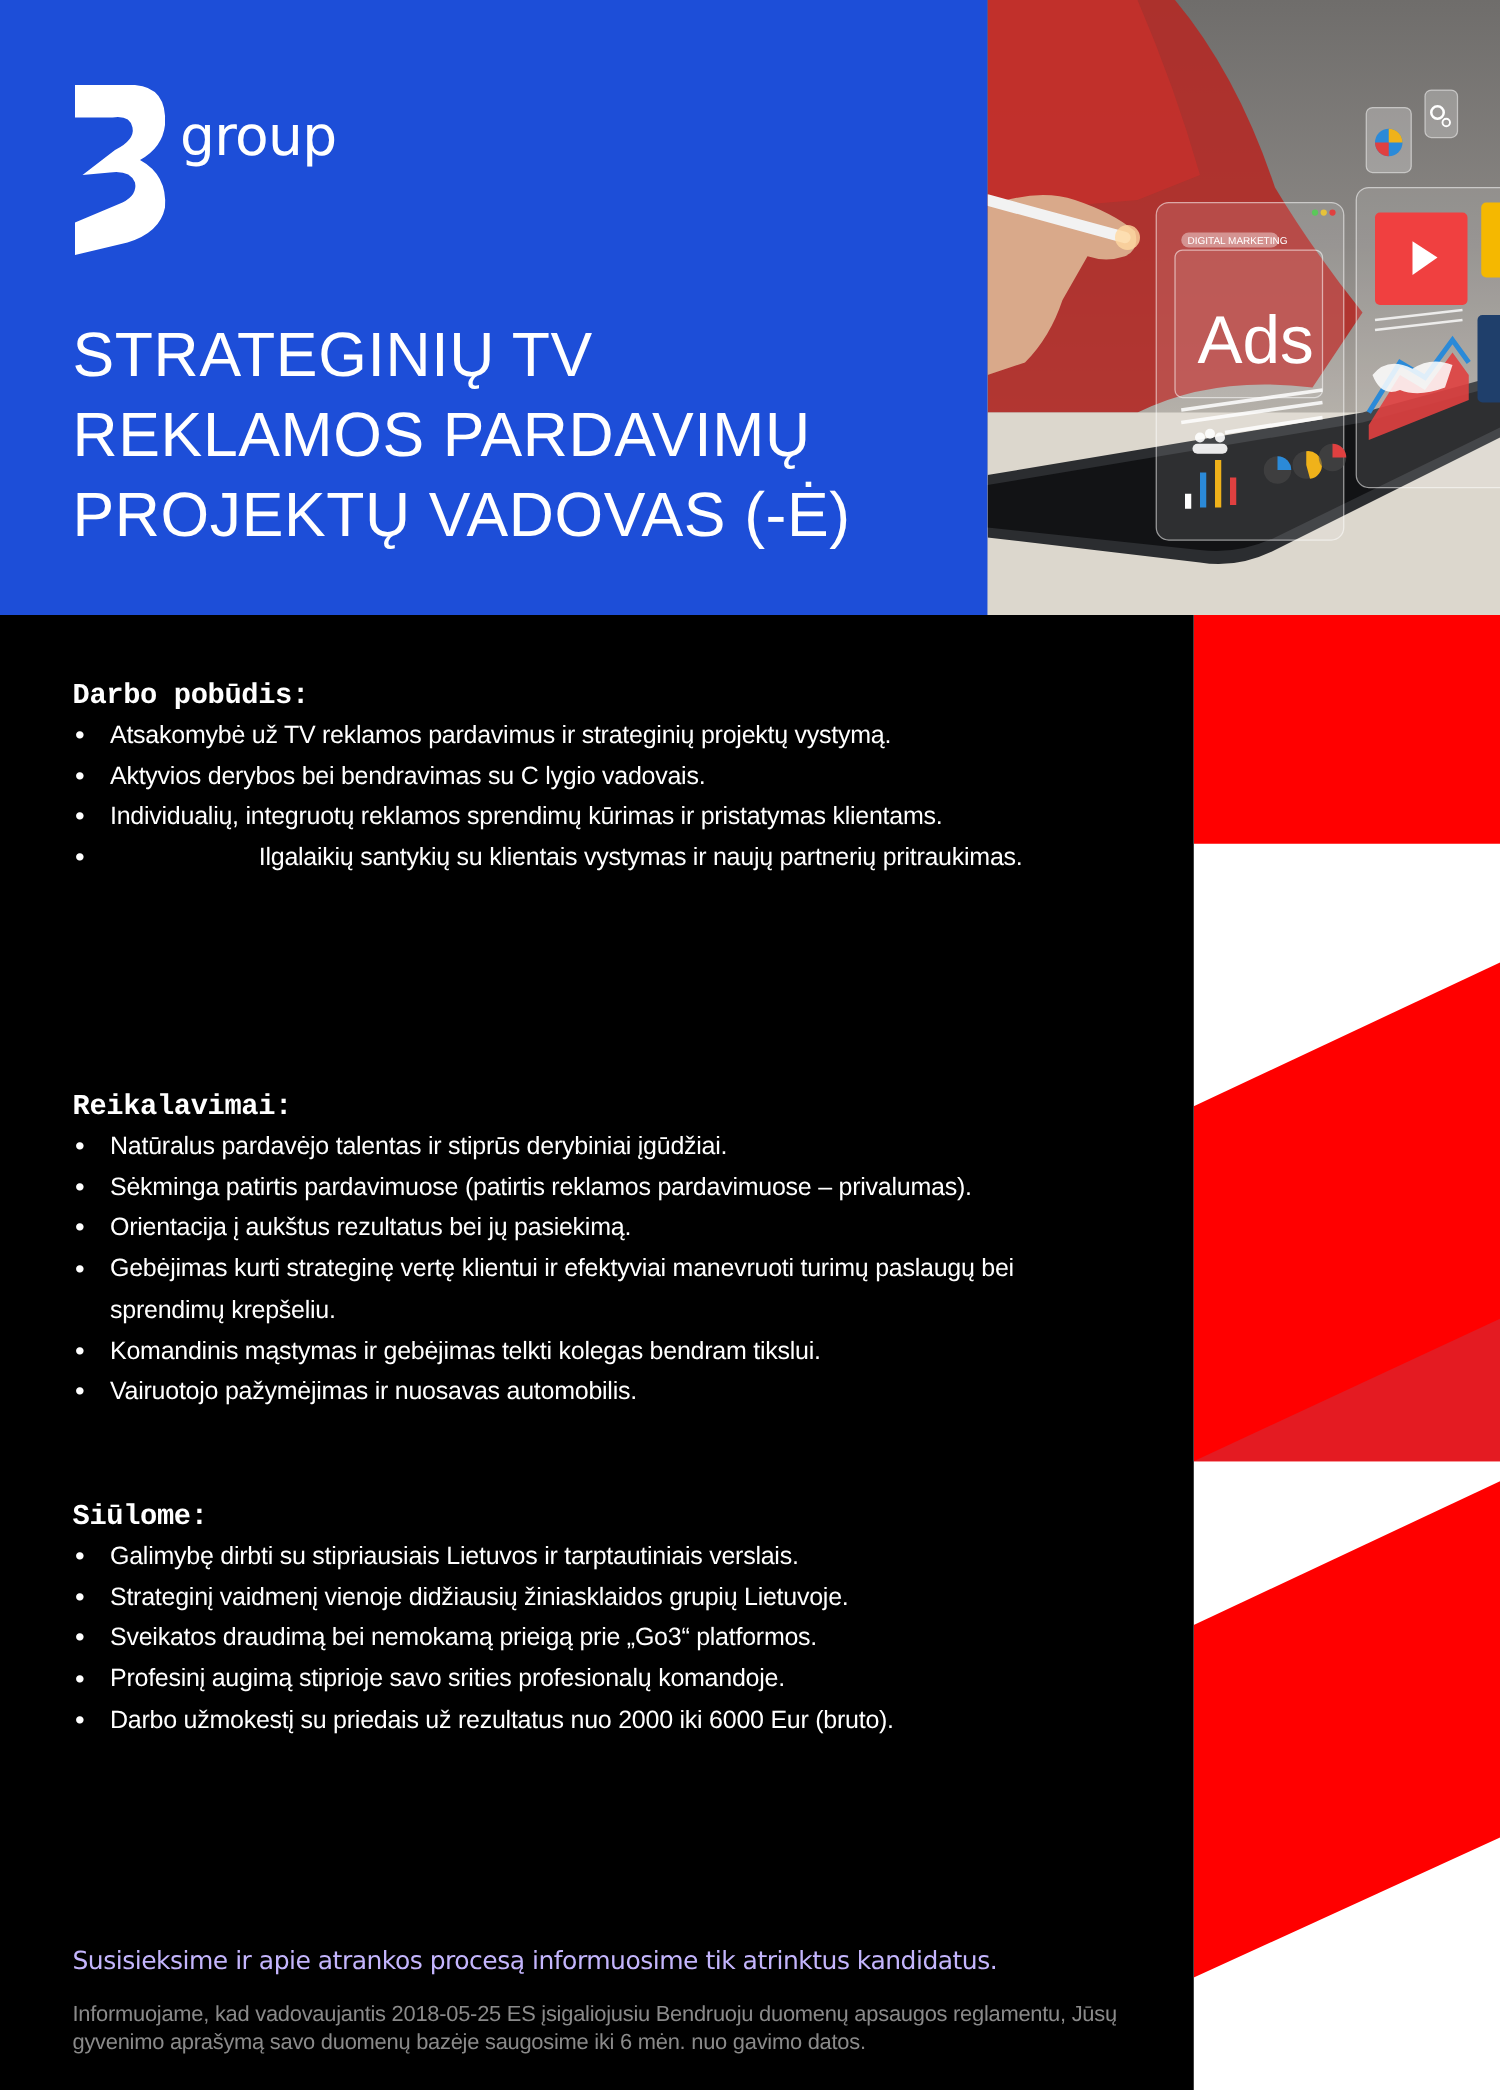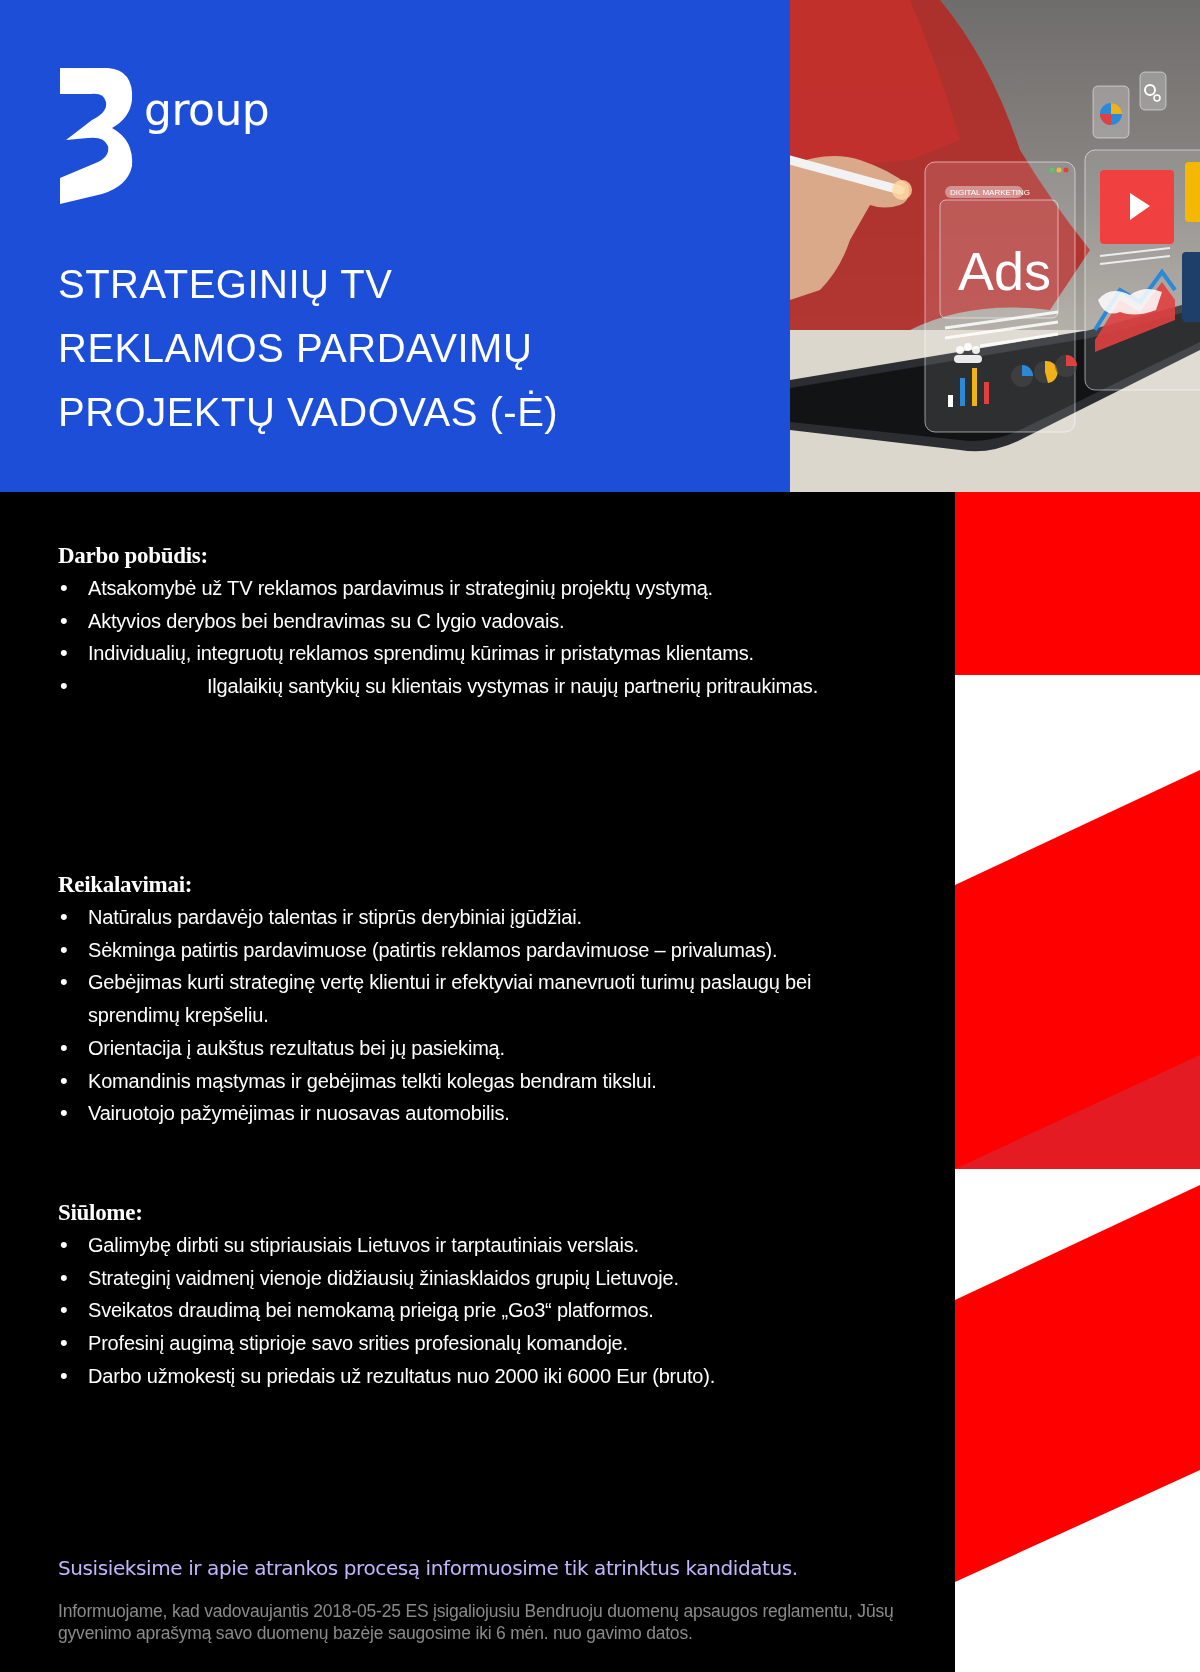--- a/index.html
+++ b/index.html
@@ -4,31 +4,31 @@
 <style>
   * { margin: 0; padding: 0; box-sizing: border-box; }
   html, body { width: 1200px; height: 1672px; overflow: hidden; background: #000; }
   body { position: relative; font-family: "Liberation Sans", sans-serif; }
 
   
   .header { position: absolute; left: 0; top: 0; width: 1200px; height: 492px; background: #1d4ed8; }
   .logo { position: absolute; left: 58px; top: 66px; width: 230px; height: 140px; }
   .logo-mark { position: absolute; left: 0; top: 0; width: 78px; height: 140px; }
   .logo-word { position: absolute; left: 86px; top: 18px; color: #fff; font-size: 44px; font-family: "DejaVu Sans", sans-serif; font-weight: normal; letter-spacing: -0.5px; }
-  .title { position: absolute; left: 58px; top: 252px; width: 730px; color: #fff; font-size: 40px; line-height: 64px; font-weight: normal; letter-spacing: 0.5px; }
+  .title { position: absolute; left: 58px; top: 252px; width: 730px; color: #fff; font-size: 50px; line-height: 64px; font-weight: normal; letter-spacing: 0.5px; }
   .title span { display: block; white-space: nowrap; }
 
   
   .photo { position: absolute; left: 790px; top: 0; width: 410px; height: 492px; overflow: hidden; background: linear-gradient(180deg, #6f6d6b 0%, #8a8784 40%, #b4aea6 75%, #d8d3c9 100%); }
   .photo svg { position: absolute; left: 0; top: 0; }
 
   
   .content { position: absolute; left: 0; top: 492px; width: 955px; height: 1180px; background: #000; }
   .section { position: absolute; left: 58px; width: 880px; color: #fff; }
-  .section-heading { font-size: 23px; font-weight: bold; line-height: 32px; font-family: Liberation Serif, serif; letter-spacing: -0.3px; }
+  .section-heading { font-size: 23px; font-weight: bold; line-height: 32px; font-family: Liberation Mono, monospace; letter-spacing: -0.3px; }
   .bullets { list-style: none; }
   .bullets li { position: relative; padding-left: 30px; font-size: 20px; line-height: 32.7px; color: #fff; letter-spacing: -0.2px; }
   .bullets li::before { content: "•"; position: absolute; left: 2px; top: 0; font-size: 22px; }
 
   .contact { position: absolute; left: 58px; top: 1556px; color: #c4b5fd; font-size: 20px; font-family: "DejaVu Sans", sans-serif; letter-spacing: -0.4px; }
   .gdpr { position: absolute; left: 58px; top: 1600px; width: 880px; color: #8a8a8a; font-size: 17.5px; line-height: 22px; letter-spacing: -0.2px; }
 
   
   .stripes { position: absolute; left: 955px; top: 492px; width: 245px; height: 1180px; background: #fff; }
   .stripes svg { position: absolute; left: 0; top: 0; }
@@ -133,22 +133,22 @@
     <li style="width:845px;">Individualių, integruotų reklamos sprendimų kūrimas ir pristatymas klientams.</li>
     <li style="width:760px;text-align:right;">Ilgalaikių santykių su klientais vystymas ir naujų partnerių pritraukimas.</li>
   </ul>
 </div>
 
 <div class="section" style="top:869px;">
   <div class="section-heading">Reikalavimai:</div>
   <ul class="bullets">
     <li>Natūralus pardavėjo talentas ir stiprūs derybiniai įgūdžiai.</li>
     <li style="width:860px;">Sėkminga patirtis pardavimuose (patirtis reklamos pardavimuose – privalumas).</li>
+    <li>Orientacija į aukštus rezultatus bei jų pasiekimą.</li>
     <li style="width:840px;">Gebėjimas kurti strateginę vertę klientui ir efektyviai  manevruoti turimų paslaugų bei sprendimų krepšeliu.</li>
-    <li>Orientacija į aukštus rezultatus bei jų pasiekimą.</li>
     <li>Komandinis mąstymas ir gebėjimas telkti kolegas bendram tikslui.</li>
     <li>Vairuotojo pažymėjimas ir nuosavas automobilis.</li>
   </ul>
 </div>
 
 <div class="section" style="top:1197px;">
   <div class="section-heading">Siūlome:</div>
   <ul class="bullets">
     <li>Galimybę dirbti su stipriausiais Lietuvos ir tarptautiniais verslais.</li>
     <li style="width:760px;">Strateginį vaidmenį vienoje didžiausių žiniasklaidos grupių Lietuvoje.</li>

